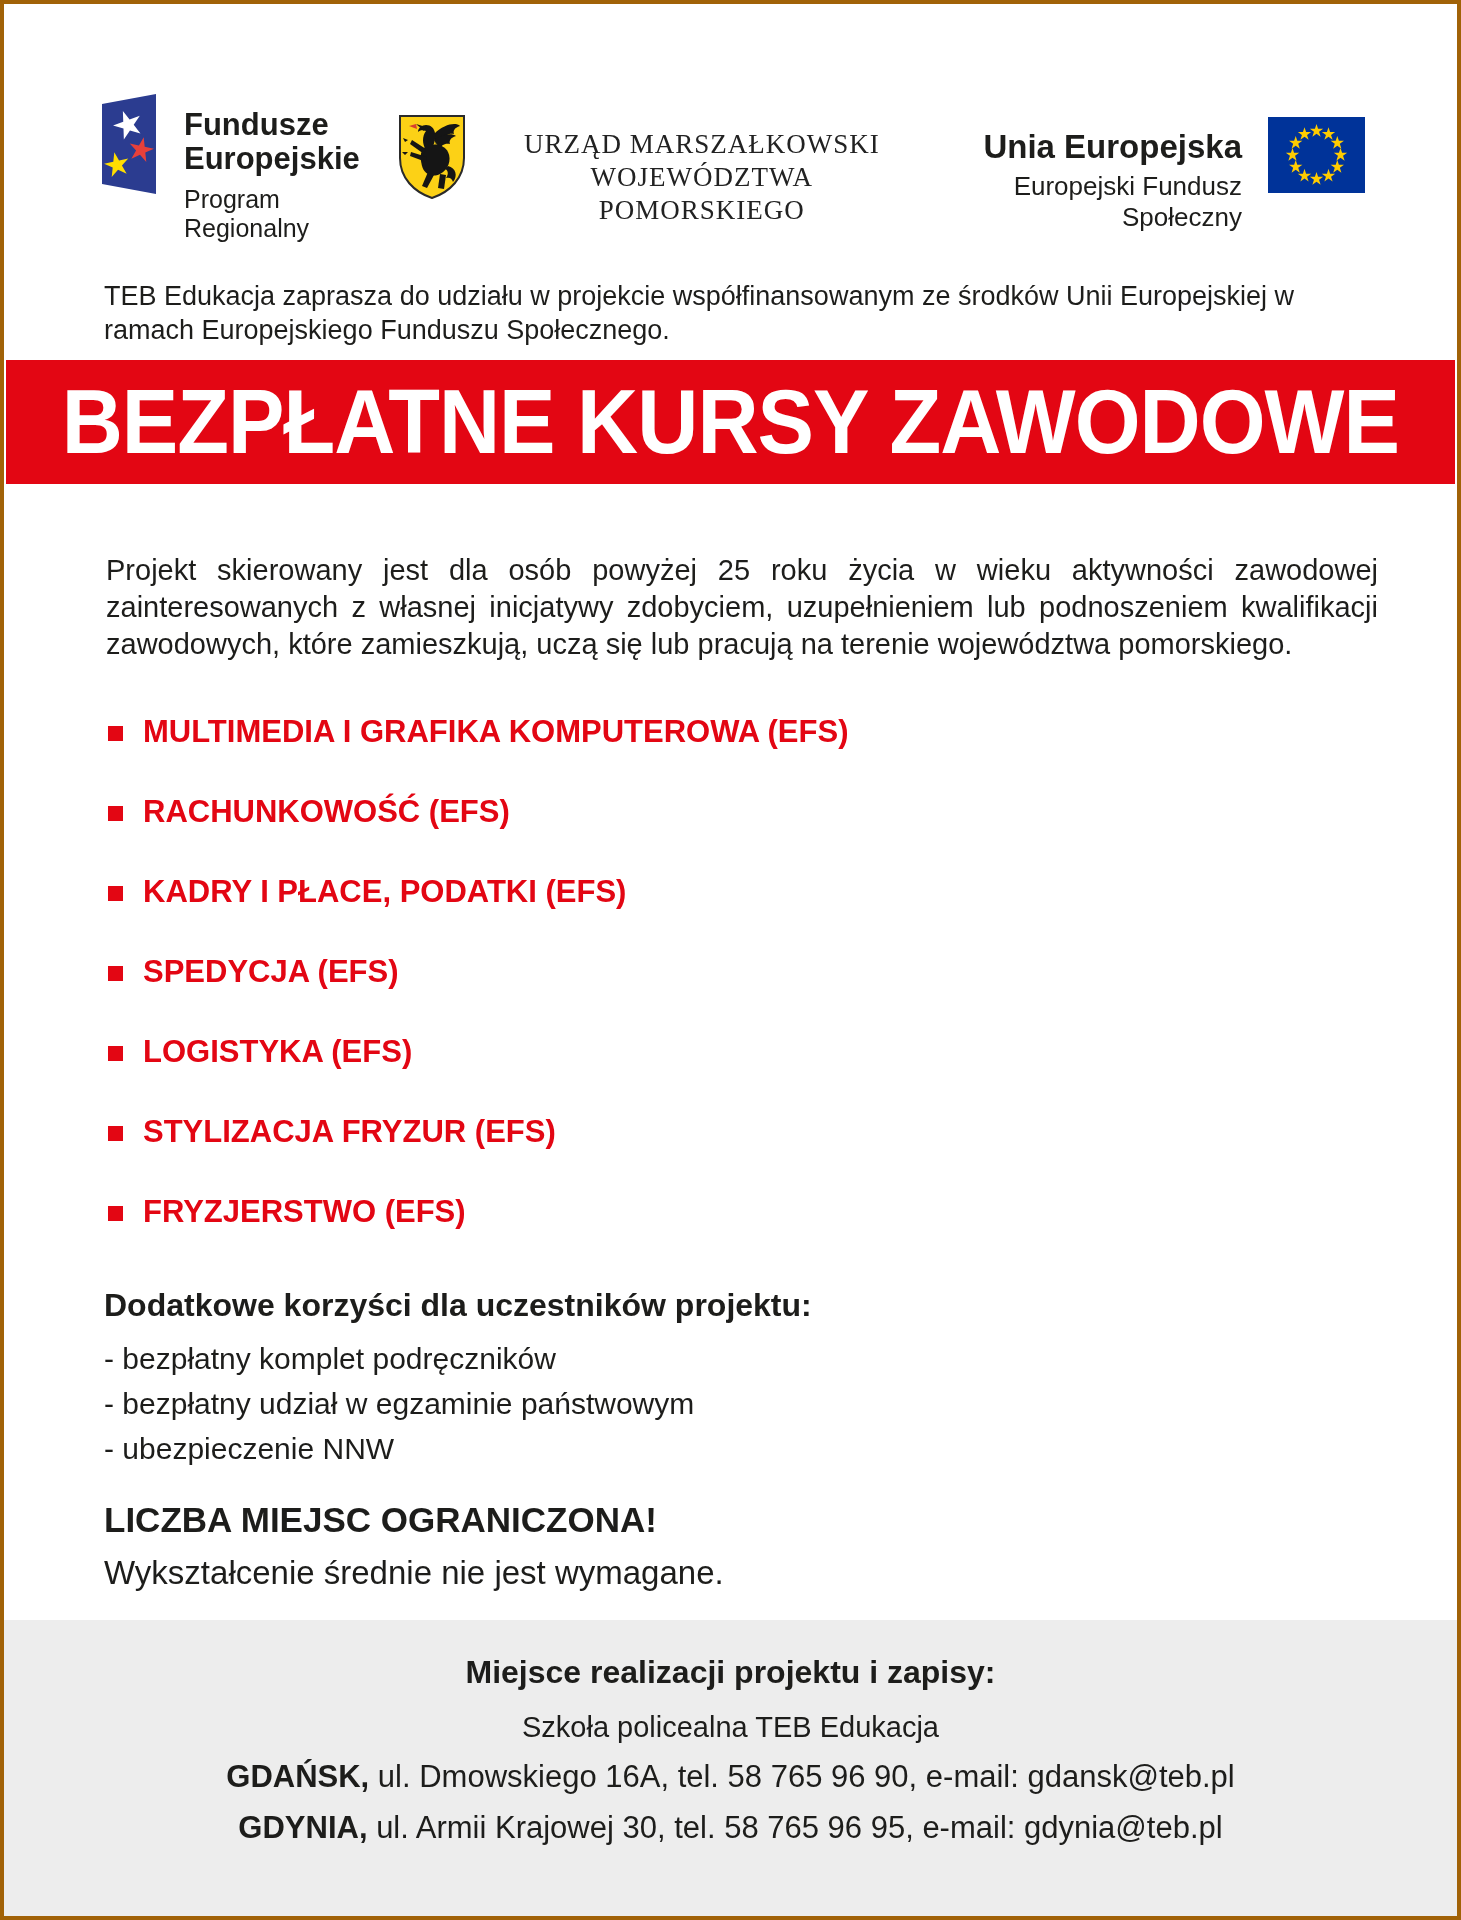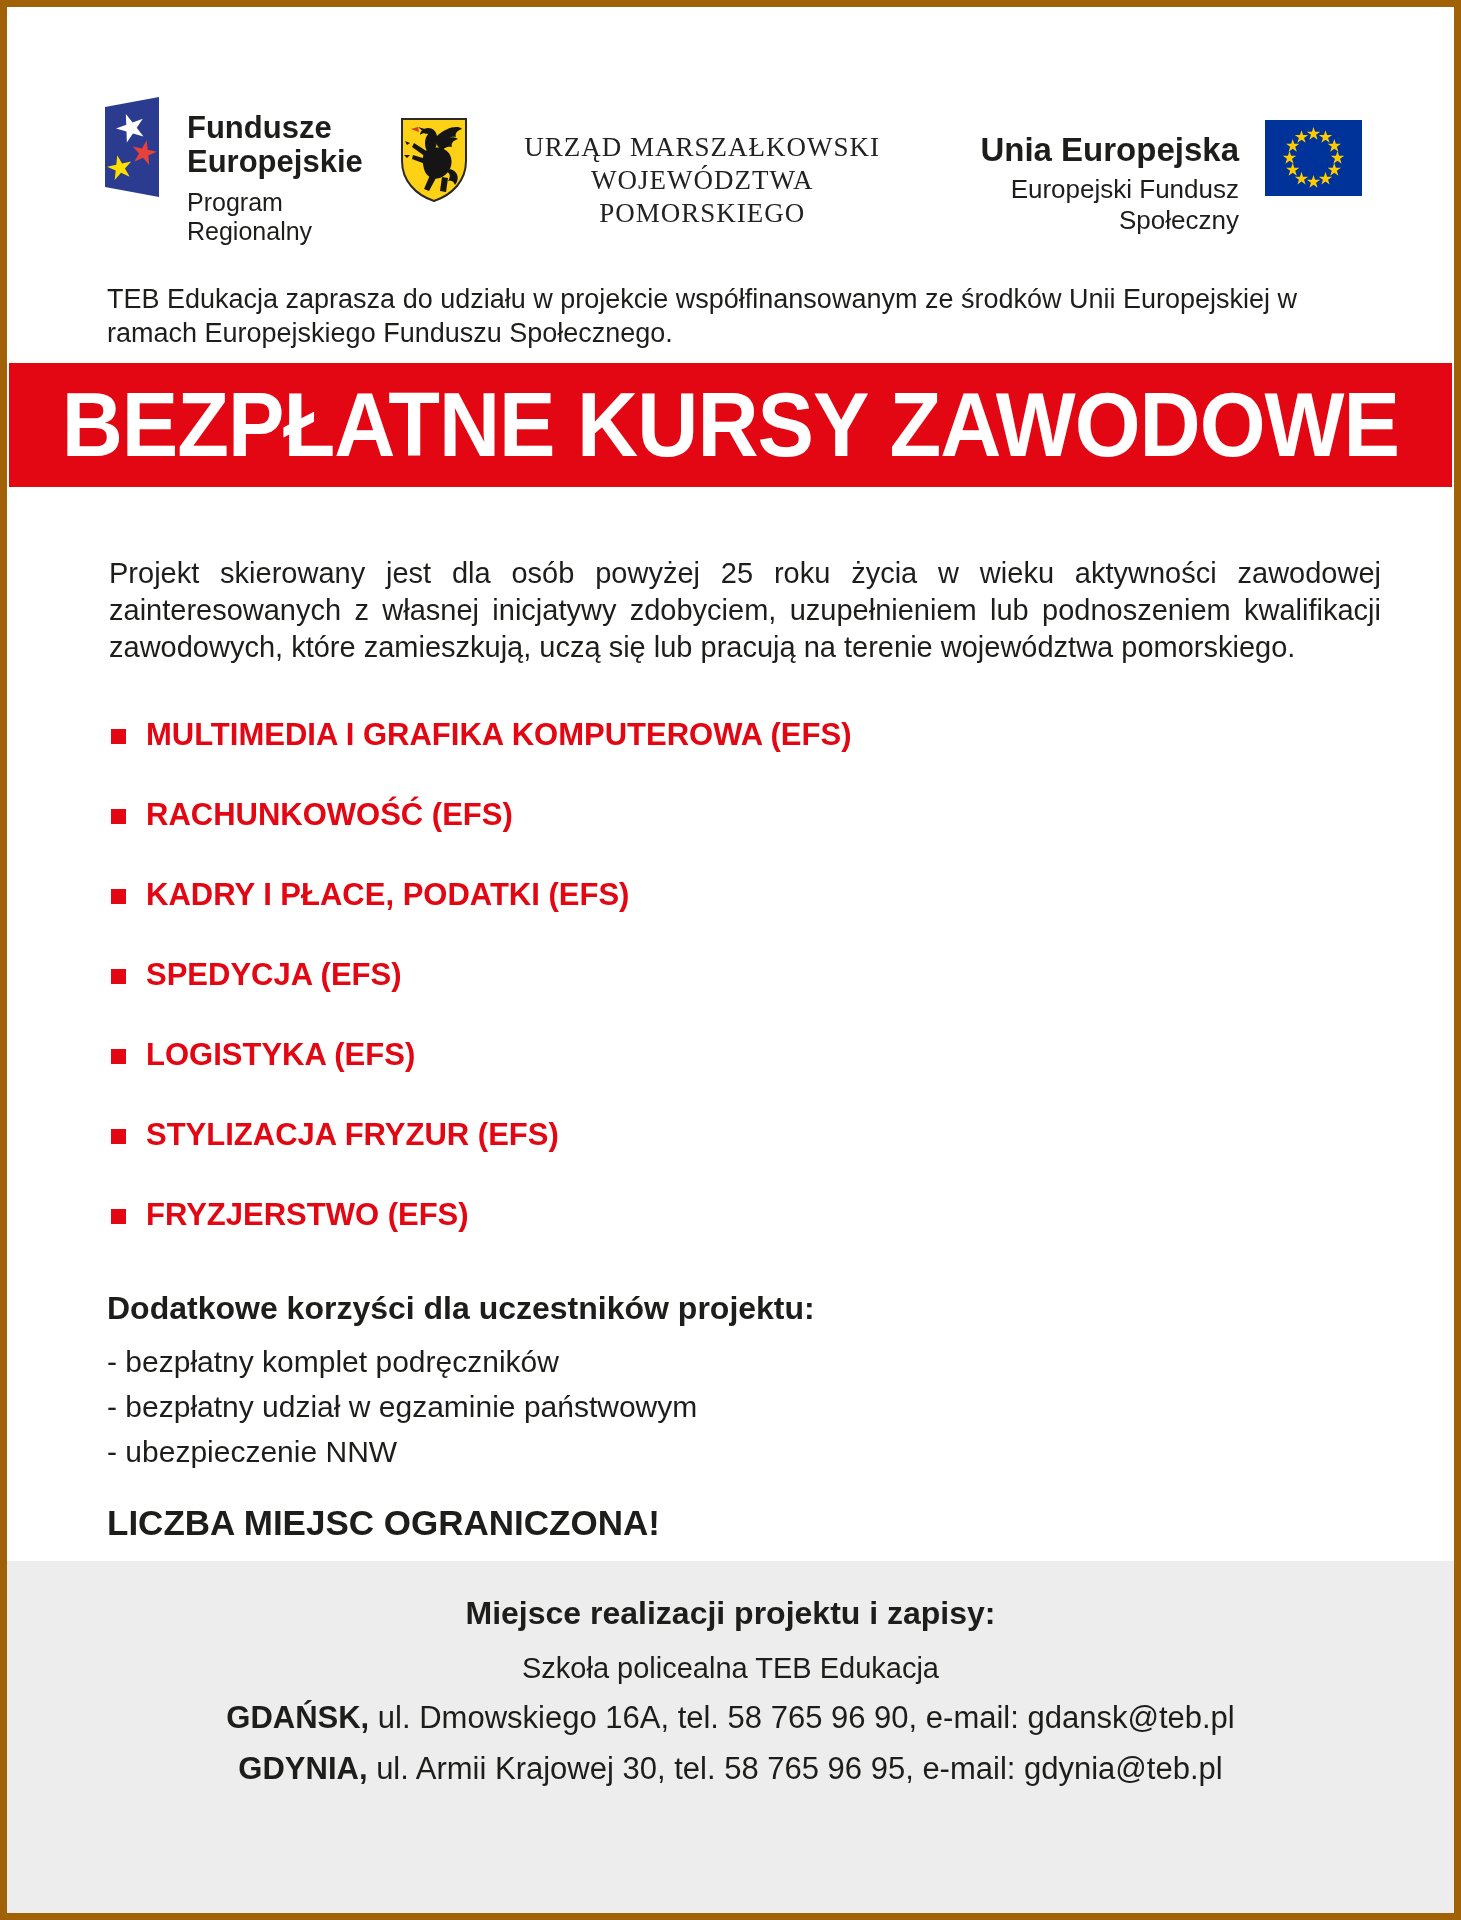--- a/index.html
+++ b/index.html
@@ -1,18 +1,18 @@
 <!DOCTYPE html>
 <html lang="pl"><head>
 <meta charset="utf-8">
 <style>
   html,body{margin:0;padding:0;background:#ffffff;}
   body{font-family:"Liberation Sans", sans-serif;color:#1d1d1b;}
   .poster{position:relative;width:1461px;height:1920px;box-sizing:border-box;
-          border:7px solid #a16207;background:#ffffff;overflow:hidden;}
+          border:4px solid #a16207;background:#ffffff;overflow:hidden;}
 
   
   .logos{position:absolute;top:88px;left:96px;right:92px;display:flex;
          justify-content:space-between;align-items:flex-start;}
   .logo-group{display:flex;align-items:flex-start;}
   .fe-text{margin-left:26px;margin-top:16px;}
   .fe-title{font-weight:bold;font-size:31px;line-height:34px;}
   .fe-sub{font-size:25px;margin-top:9px;}
   .um-group{margin-top:22px;}
   .um-text{margin-left:30px;margin-top:14px;font-family:"Liberation Serif", serif;
@@ -46,21 +46,21 @@
   .benefits{position:absolute;top:1283px;left:100px;}
   .benefits-title{margin:0 0 12px 0;font-size:32px;font-weight:bold;}
   .benefit{font-size:30px;line-height:45px;}
 
   
   .notice{position:absolute;top:1496px;left:100px;}
   .notice-title{margin:0;font-size:35px;font-weight:bold;}
   .notice-sub{font-size:33px;margin-top:14px;}
 
   
-  .footerbar{position:absolute;left:0;right:0;bottom:0;height:352px;background:#EDEDED;
+  .footerbar{position:absolute;left:0;right:0;bottom:0;height:296px;background:#EDEDED;
              text-align:center;}
   .f-title{margin:0;padding-top:34px;font-size:32px;font-weight:bold;}
   .f-school{font-size:29px;margin-top:20px;}
   .f-line{font-size:31px;margin-top:15px;}
   .f-site{font-size:38px;font-weight:bold;margin-top:24px;}
 
   svg{display:block;}
 </style>
 </head>
 <body>

